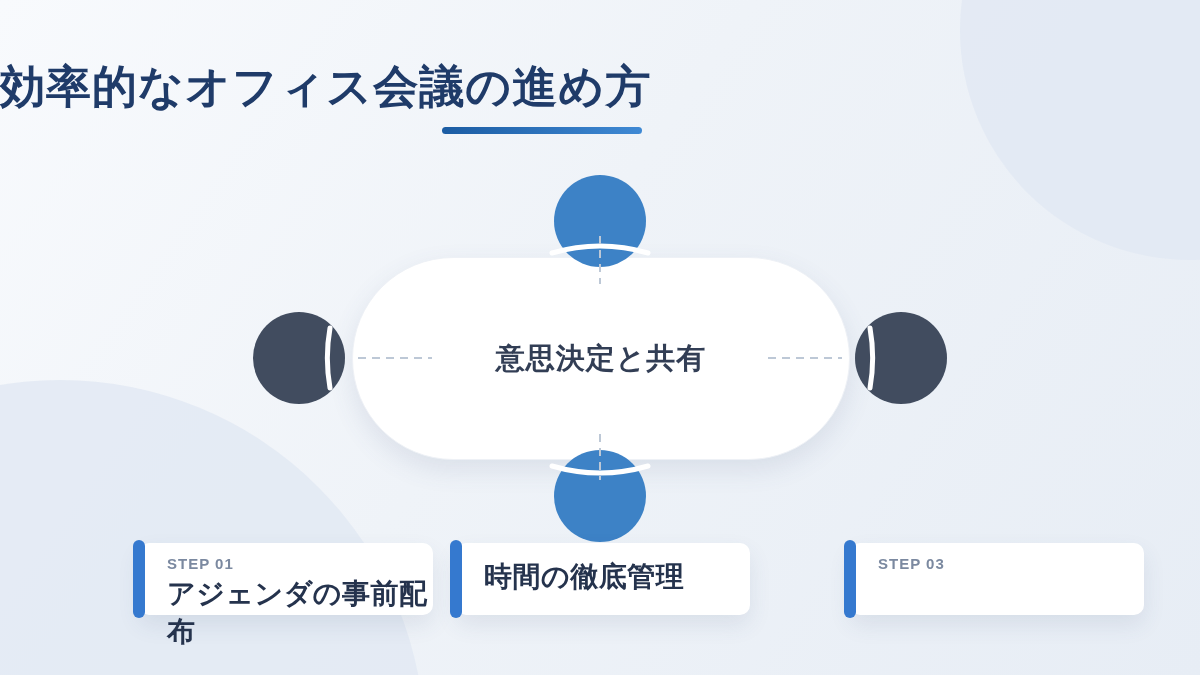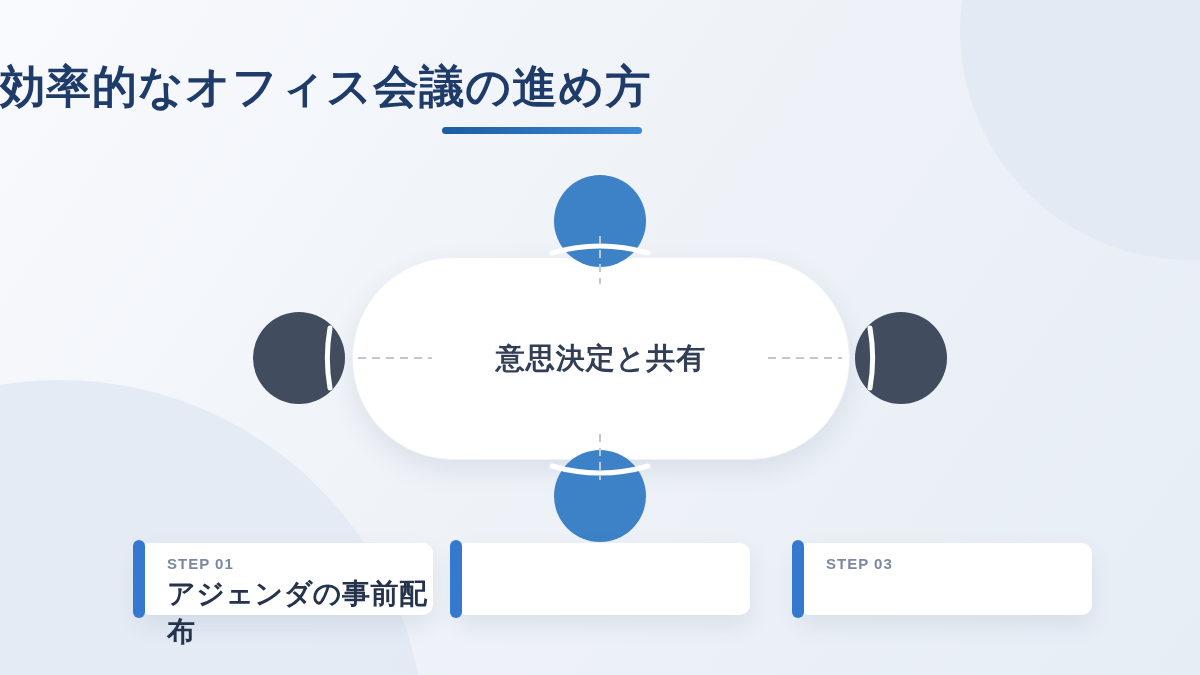--- a/index.html
+++ b/index.html
@@ -42,21 +42,21 @@
   .node.left{left:253px;top:312px;}
   .node.right{left:855px;top:312px;}
   
   .overlay{position:absolute;left:0;top:0;width:1200px;height:675px;pointer-events:none;}
   .arc{fill:none;stroke:#ffffff;stroke-width:5;stroke-linecap:round;}
   .dash{fill:none;stroke:var(--dash,#bdc8d6);stroke-width:2;stroke-dasharray:8 6;}
   
   .card{position:absolute;top:540px;width:300px;height:78px;}
   .card.c1{left:100px;margin-left:33px;}
   .card.c2{left:450px;}
-  .card.c3{left:792px;}
+  .card.c3{left:844px;}
   .card .bar{
     position:absolute;left:0;top:0;width:12px;height:100%;border-radius:6px;
     background:var(--bar_blue,#3579cf);z-index:2;
   }
   .card .body{
     position:absolute;left:6px;right:0;top:3px;bottom:3px;
     background:#ffffff;border-radius:10px;
     box-shadow:0 10px 22px rgba(60,80,120,0.10);
     padding:12px 0 0 28px;box-sizing:border-box;z-index:1;
   }
@@ -100,20 +100,21 @@
     <div class="bar"></div>
     <div class="body">
       <div class="step-label">STEP 01</div>
       <div class="step-title">アジェンダの事前配布</div>
     </div>
   </div>
 
   <div class="card c2">
     <div class="bar"></div>
     <div class="body">
+      <div class="step-title">時間の徹底管理</div>
     </div>
   </div>
 
   <div class="card c3">
     <div class="bar"></div>
     <div class="body">
       <div class="step-label">STEP 03</div>
     </div>
   </div>
 

